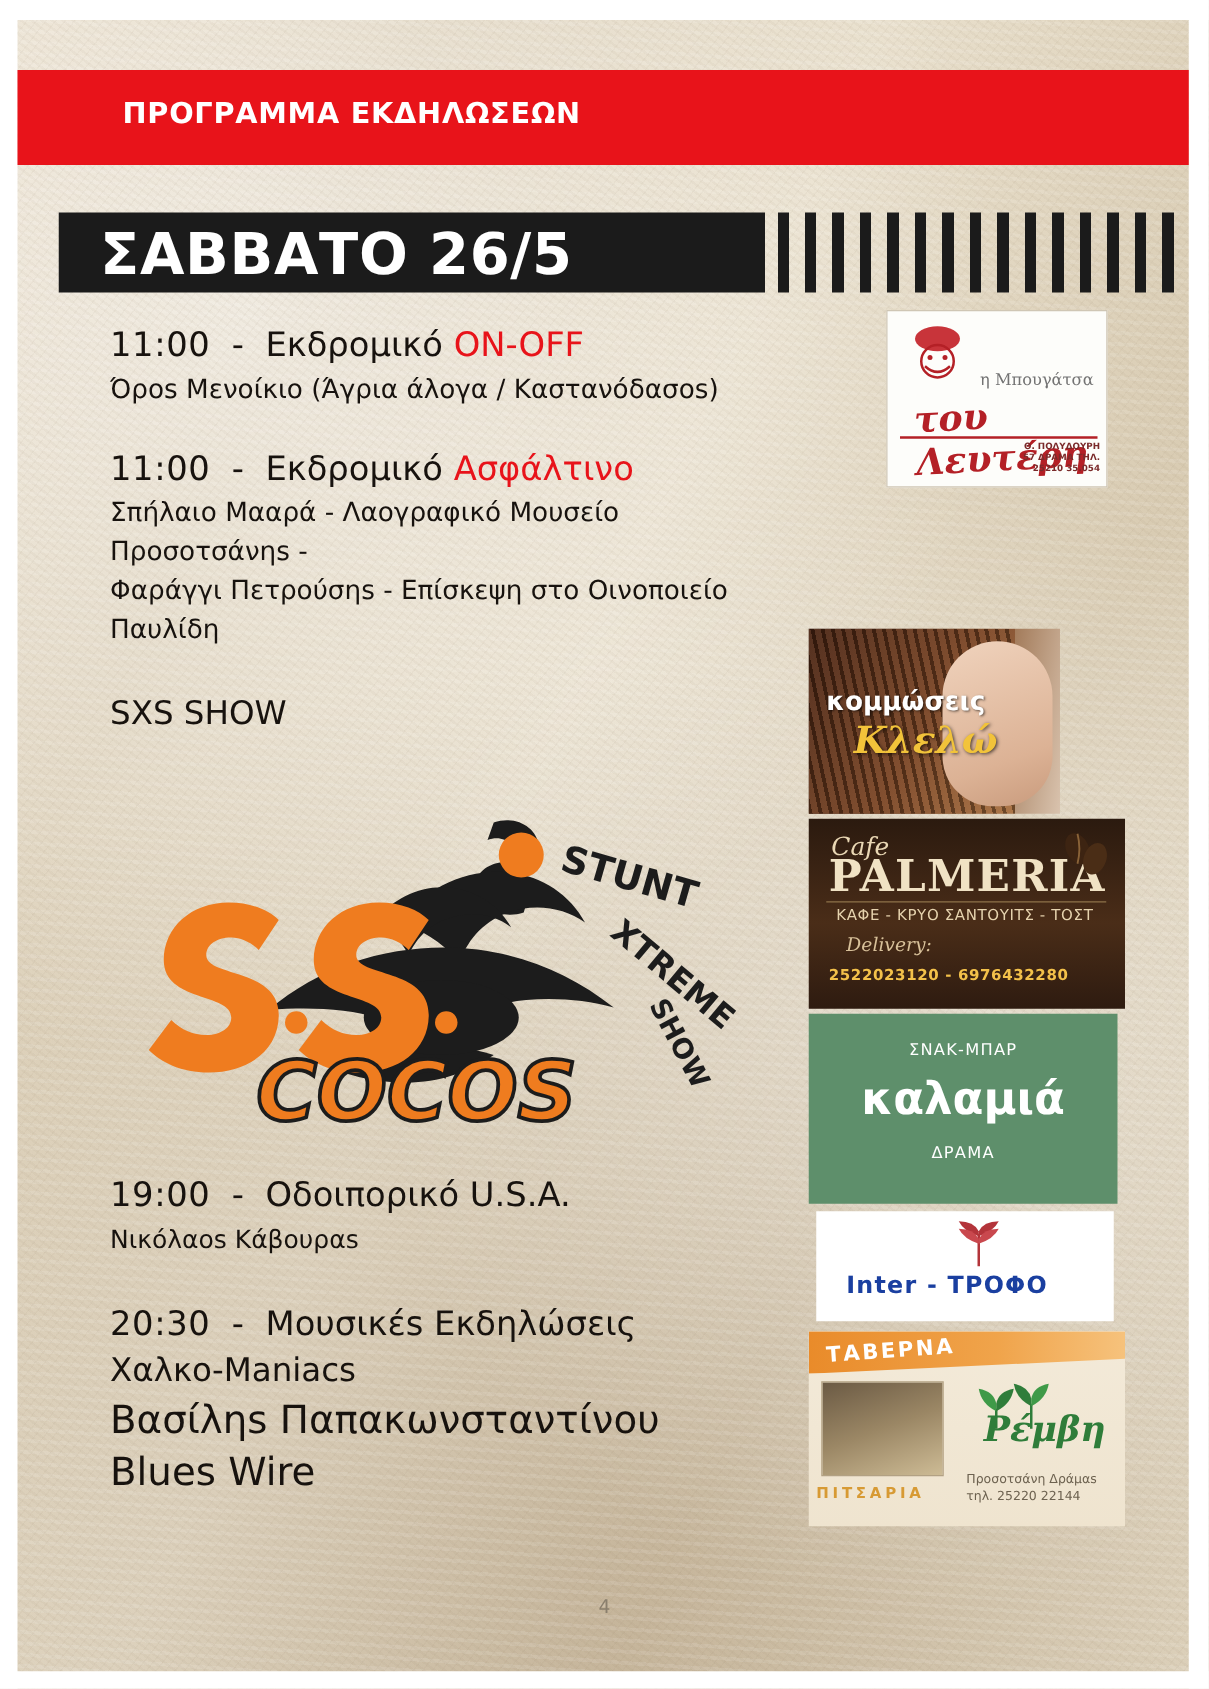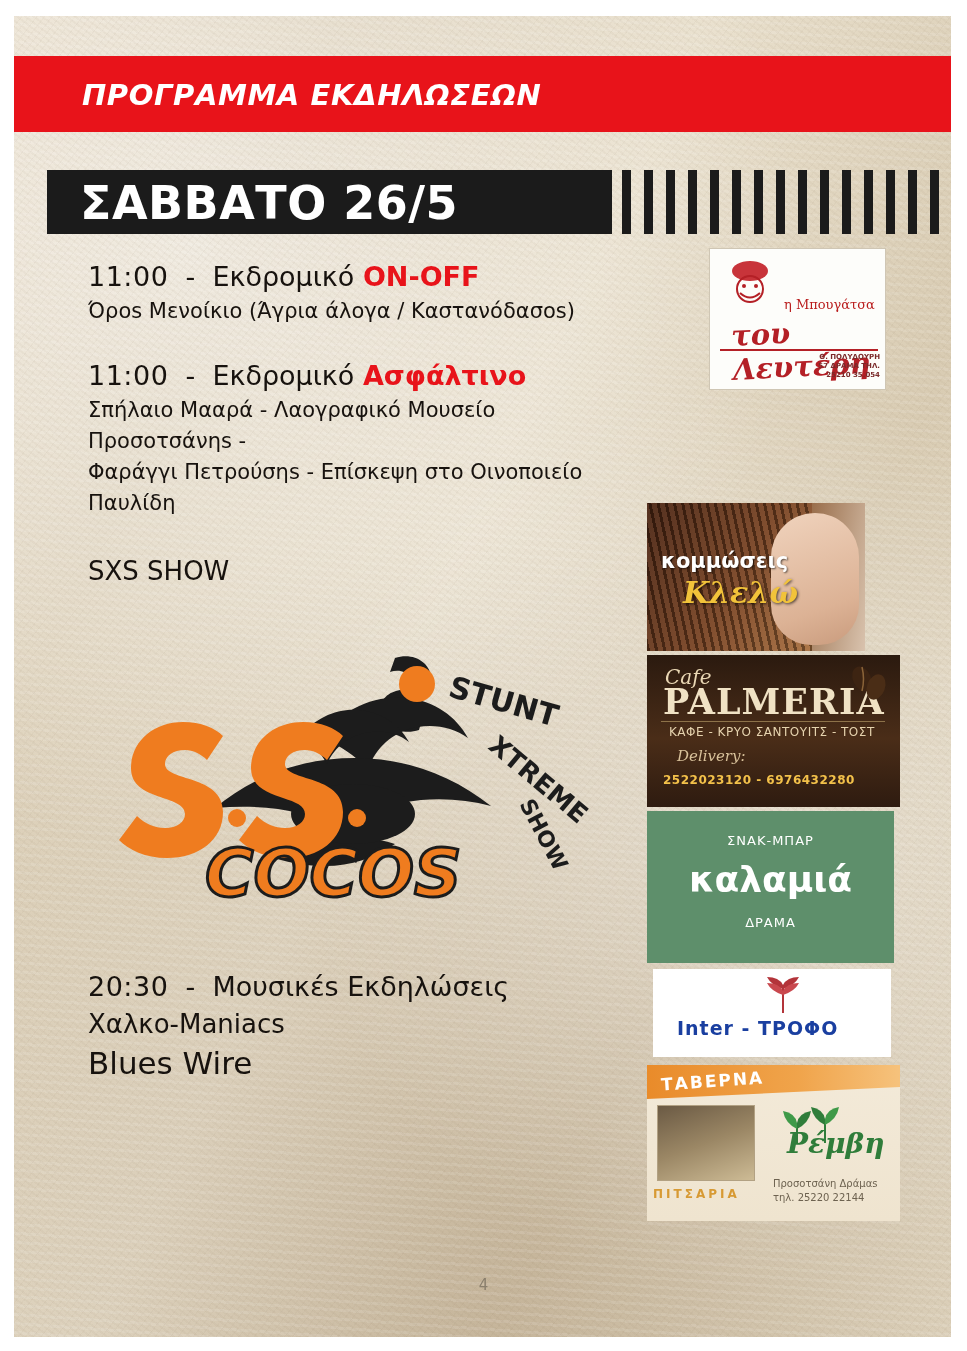--- a/index.html
+++ b/index.html
@@ -34,24 +34,23 @@
   .white-edge.right{right:0;top:0;width:16px;height:1351px;}
   .white-edge.top{left:0;top:0;width:967px;height:16px;}
   .white-edge.bottom{left:0;bottom:0;width:967px;height:14px;}
 
   
   .header-bar{
     position:absolute;left:14px;top:56px;width:937px;height:76px;
     background:#e8131a;
   }
   .header-title{
-    position:absolute;left:82px;top:78px;
-    color:#ffffff;font-size:29px;font-weight:bold;letter-spacing:0.6px;
+    position:absolute;left:98px;top:78px;
+    color:#ffffff;font-size:23px;font-weight:bold;letter-spacing:0.6px;
     font-family:"DejaVu Sans", sans-serif;
-    font-style:italic;
   }
 
   
   .day-banner{
     position:absolute;left:47px;top:170px;width:565px;height:64px;
     background:#1b1b1b;
   }
   .day-label{
     position:absolute;left:80px;top:176px;
     color:#ffffff;font-size:46px;font-weight:bold;letter-spacing:0.5px;
@@ -62,21 +61,21 @@
     background:repeating-linear-gradient(90deg,#1b1b1b 0 9px, rgba(0,0,0,0) 9px 22px);
   }
 
   
   .entries{position:absolute;left:88px;top:258px;width:540px;}
   .entry{margin-bottom:4px;}
   .entry .headline{
     font-size:27px;color:#17120e;line-height:38px;white-space:nowrap;
   }
   .entry .headline .time{letter-spacing:0.5px;}
-  .entry .headline .accent{color:#e8131a;font-weight:bold;}
+  .entry .headline .accent{color:#e8131a;font-weight:normal;}
   .entry .sub{
     font-size:21px;color:#17120e;line-height:31px;
   }
   .entry .sub.small{font-size:20px;}
   .entry .big{
     font-size:31px;color:#17120e;line-height:42px;
   }
   .entry .mid{
     font-size:26px;color:#17120e;line-height:36px;
   }
@@ -93,21 +92,20 @@
   .ads{position:absolute;left:647px;top:248px;width:255px;}
   .ad{position:relative;overflow:hidden;}
 
   .ad-bougatsa{
     width:175px;height:140px;margin-left:62px;
     background:#fdfdfa;border:1px solid #cfc6b4;
   }
   .ad-kommoseis{
     width:201px;height:148px;margin-top:113px;
     background:linear-gradient(100deg,#3a1d12 0%,#5e3520 38%,#8a5a34 60%,#d9c3ae 100%);
-    padding-left:17px;
   }
   .ad-palmeria{
     width:253px;height:152px;margin-top:4px;
     background:linear-gradient(180deg,#2b1a0f 0%,#4a2d18 55%,#2e1b10 100%);
   }
   .ad-inter{
     width:238px;height:88px;margin-top:6px;margin-left:6px;background:#ffffff;
   }
   .ad-kalamia{
     width:247px;height:152px;margin-top:4px;background:#5e8f6b;
@@ -120,21 +118,21 @@
   .page-num{
     position:absolute;left:0;top:1276px;width:967px;text-align:center;
     font-size:15px;color:#8a7f6d;
   }
 
   
   .bg-chef{
     position:absolute;left:12px;top:8px;width:56px;height:54px;
   }
   .bg-line1{
-    position:absolute;left:74px;top:48px;font-size:13px;color:#b91c1c;
+    position:absolute;left:74px;top:48px;font-size:13px;color:#737373;
     font-family:"DejaVu Serif", serif;
   }
   .bg-line2{
     position:absolute;left:22px;top:66px;font-size:29px;color:#b42026;
     font-family:"DejaVu Serif", serif;font-style:italic;font-weight:bold;
     transform:rotate(-3deg);
   }
   .bg-addr{
     position:absolute;left:108px;top:104px;font-size:7px;color:#7a2a2a;line-height:9px;
     text-align:right;width:62px;font-weight:bold;
@@ -308,30 +306,39 @@
         <text x="392" y="130" font-size="26" transform="rotate(40 392 130)">XTREME</text>
         <text x="424" y="186" font-size="22" transform="rotate(62 424 186)">SHOW</text>
       </g>
       <g>
         <text x="110" y="278" font-size="66" font-family="DejaVu Sans" font-weight="bold" font-style="italic" fill="#ef7c1f" stroke="#1c1c1c" stroke-width="3">COCOS</text>
       </g>
     </svg>
   </div>
 
   <div class="entries" style="top:938px;">
+    <div class="entry">
+      <div class="headline">
+        <span class="time">19:00</span>
+        &nbsp;<span>-</span>&nbsp;
+        <span>Οδοιπορικό U.S.A.</span>
+      </div>
+      <div class="sub small">Νικόλαοs Κάβουραs</div>
+    </div>
 
     <div class="sp-2"></div>
 
     <div class="entry">
       <div class="headline">
         <span class="time">20:30</span>
         &nbsp;<span>-</span>&nbsp;
         <span>Μουσικέs Εκδηλώσεις</span>
       </div>
       <div class="mid">Χαλκο-Maniacs</div>
+      <div class="big">Βασίληs Παπακωνσταντίνου</div>
       <div class="big">Blues Wire</div>
     </div>
   </div>
 
   <div class="ads">
 
     <div class="ad ad-bougatsa">
       <svg class="bg-chef" viewBox="0 0 56 54" aria-hidden="true">
         <ellipse cx="28" cy="14" rx="18" ry="10" fill="#c8343a"></ellipse>
         <circle cx="28" cy="32" r="13" fill="none" stroke="#b42026" stroke-width="2"></circle>

